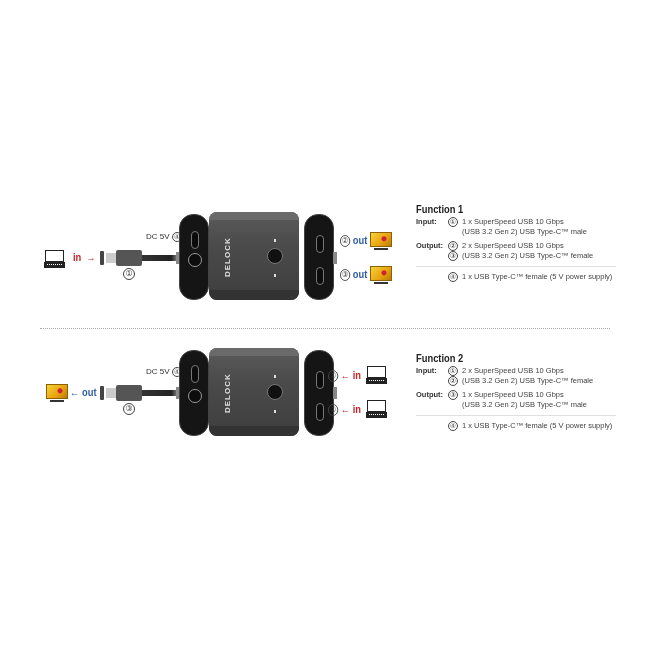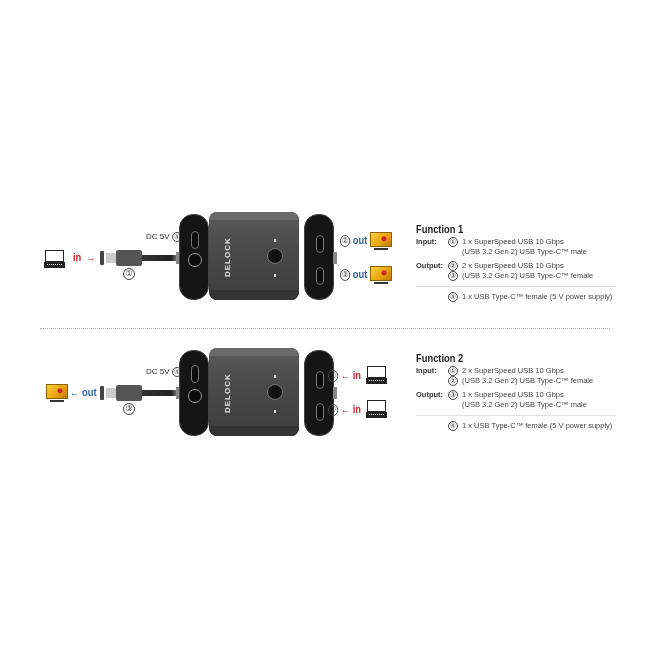--- a/index.html
+++ b/index.html
@@ -117,21 +117,21 @@
     <span class="circ circ-lg">③</span>
     <span>out</span>
     <span>→</span>
   </div>
   <div class="monitor" style="left:370px; top:266px;">
     <div class="scr"></div>
       <div class="stand"></div>
   </div>
 </div>
 
-<div class="spec" style="top:223px;">
+<div class="spec" style="top:203px;">
   <div class="title">Function 1</div>
   <div class="row">
     <span class="key">Input:</span>
     <span class="circ-col"><span class="circ">①</span></span>
     <span class="val">1 x SuperSpeed USB 10 Gbps</span>
   </div>
   <div class="row">
     <span class="key"></span>
       <span class="circ-col"></span>
     <span class="val">(USB 3.2 Gen 2) USB Type-C™ male</span>

